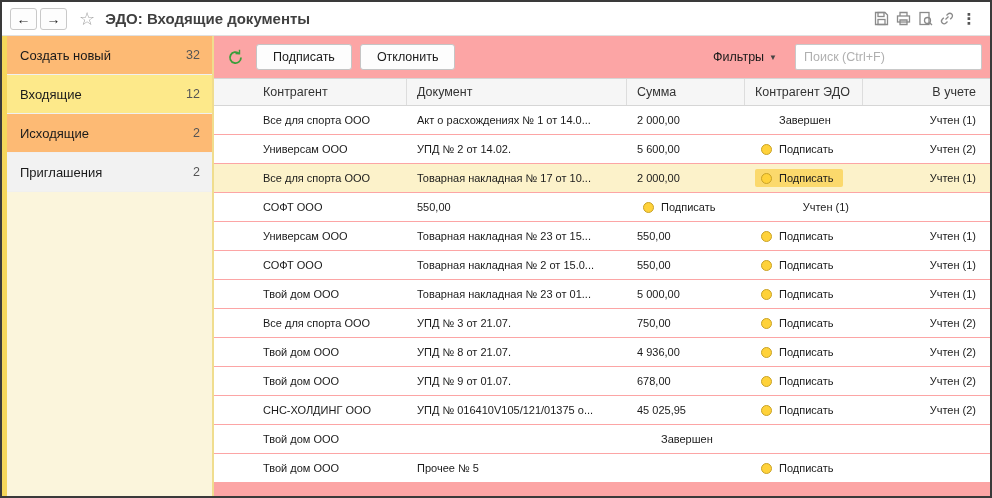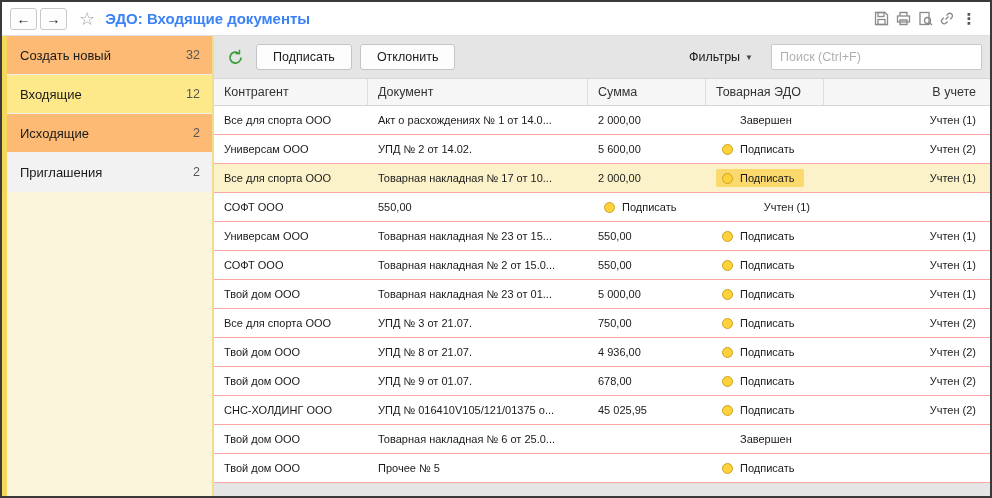--- a/index.html
+++ b/index.html
@@ -4,51 +4,51 @@
 <style>
   * { margin:0; padding:0; box-sizing:border-box; }
   html,body { width:992px; height:498px; font-family:"Liberation Sans","DejaVu Sans",sans-serif; background:#fff; }
   .window { width:992px; height:498px; border:2px solid #3a3a3a; background:#fff; display:flex; flex-direction:column; overflow:hidden; }
 
   
   .titlebar { height:34px; flex:0 0 34px; display:flex; align-items:center; padding:0 10px 0 8px; background:#fff; border-bottom:1px solid #e0e0e0; }
   .nav-btn { width:27px; height:22px; border:1px solid #c9c9c9; background:#fdfdfd; border-radius:3px; font-size:14px; font-weight:bold; color:#222; line-height:20px; text-align:center; cursor:pointer; }
   .nav-btn + .nav-btn { margin-left:3px; }
   .star { font-size:18px; color:#a0a0a0; margin:0 10px 0 12px; cursor:pointer; }
-  .title { font-size:15px; font-weight:bold; color:#3b82f6; white-space:nowrap; }
+  .title { font-size:15px; font-weight:bold; color:#404040; white-space:nowrap; }
   .titlebar .spacer { flex:1; }
   .hicon { width:22px; height:20px; display:flex; align-items:center; justify-content:center; cursor:pointer; color:#8a8a8a; }
   .hicon svg { display:block; }
   .kebab { font-size:15px; color:#555; font-weight:bold; }
 
   
   .body { flex:1; display:flex; min-height:0; }
 
   
   .sidebar { width:212px; flex:0 0 212px; background:#fbf5dc; border-left:5px solid #f5d75b; border-right:2px solid #f0dd8e; display:flex; flex-direction:column; }
   .sb-list { background:#fff; }
   .sb-item { height:39px; display:flex; align-items:center; padding:0 12px 0 13px; font-size:13px; color:#1a1a1a; border-bottom:1px solid #f0f0f0; cursor:pointer; background:#fdba74; }
   .sb-item.selected { background:#fde98a; }
   .sb-item.shaded { background:#f2f2f2; }
   .sb-label { flex:1; white-space:nowrap; overflow:hidden; }
   .sb-count { color:#555; font-size:12.5px; }
 
   
-  .main { flex:1; display:flex; flex-direction:column; background:#e5e5e5; min-width:0; }
+  .main { flex:1; display:flex; flex-direction:column; background:#fca5a5; min-width:0; }
   .toolbar { height:42px; flex:0 0 42px; display:flex; align-items:center; padding:0 8px; }
   .icon-btn { width:26px; height:26px; border:none; background:transparent; display:flex; align-items:center; justify-content:center; cursor:pointer; }
   .tb-btn { height:26px; padding:0 16px; margin-left:8px; border:1px solid #c5c5c5; border-radius:3px; background:#fdfdfd; font-size:12.5px; color:#1a1a1a; cursor:pointer; font-family:inherit; }
   .toolbar .spacer { flex:1; }
   .filters { display:flex; align-items:center; font-size:12.5px; color:#1a1a1a; cursor:pointer; margin-right:18px; }
   .filters .caret { font-size:8px; color:#444; margin-left:5px; }
-  .search { width:211px; height:26px; border:1px solid #c9c9c9; border-radius:2px; padding:0 8px; font-size:12.5px; color:#333; font-family:inherit; }
+  .search { width:187px; height:26px; border:1px solid #c9c9c9; border-radius:2px; padding:0 8px; font-size:12.5px; color:#333; font-family:inherit; }
   .search::placeholder { color:#b0b0b0; }
 
   
-  .grid-cols { display:grid; grid-template-columns:154px 220px 118px 118px 1fr; }
+  .grid-cols { display:grid; grid-template-columns:154px 220px 118px 118px 1fr;padding-left:39px; }
   .thead { height:28px; align-items:center; background:#f6f6f6; border-top:1px solid #d6d6d6; border-bottom:1px solid #d6d6d6; font-size:12.5px; color:#333; }
   .thead .th { padding:0 10px; border-right:1px solid #ddd; height:100%; display:flex; align-items:center; white-space:nowrap; overflow:hidden; }
   .thead .th:last-child { border-right:none; justify-content:flex-end; padding-right:14px; }
   .trow { height:29px; align-items:center; font-size:11px; color:#1a1a1a; border-bottom:1px solid #fca5a5; background:#fff; cursor:pointer; }
   .trow.selected { background:#fcf2ca; }
   .td { padding:0 10px; white-space:nowrap; overflow:hidden; }
   .td.right { text-align:right; padding-right:14px; }
   .status-wrap { display:inline-flex; align-items:center; padding:3px 10px 3px 6px; border-radius:2px; }
   .trow.selected .status-wrap { background:#fbd96c; }
   .dot { width:11px; height:11px; border-radius:50%; background:#ffd23a; border:1px solid #c9a227; margin-right:7px; flex:0 0 11px; }
@@ -141,21 +141,21 @@
           <span>Фильтры</span>
           <span class="caret">▼</span>
         </div>
         <input class="search" type="text" placeholder="Поиск (Ctrl+F)" style="">
       </div>
 
       <div class="thead grid-cols">
         <div class="th">Контрагент</div>
         <div class="th">Документ</div>
         <div class="th">Сумма</div>
-        <div class="th">Товарная ЭДО</div>
+        <div class="th">Контрагент ЭДО</div>
         <div class="th">В учете</div>
       </div>
 
       <div class="tbody-wrap" id="table-body">
   <div class="trow grid-cols">
     <div class="td c-counterparty">Все для спорта ООО</div>
     <div class="td c-document">Акт о расхождениях № 1 от 14.0...</div>
     <div class="td c-sum">2 000,00</div>
     <div class="td c-status">
       <span class="status-wrap">
@@ -290,21 +290,20 @@
       <span class="status-wrap">
         <span class="dot"></span>
         <span class="status-text">Подписать</span>
       </span>
     </div>
     <div class="td right c-accounted">Учтен (2)</div>
   </div>
 
   <div class="trow grid-cols">
     <div class="td c-counterparty">Твой дом ООО</div>
-    <div class="td c-document">Товарная накладная № 6 от 25.0...</div>
     <div class="td c-sum"></div>
     <div class="td c-status">
       <span class="status-wrap">
         <span class="dot hidden"></span>
         <span class="status-text">Завершен</span>
       </span>
     </div>
     <div class="td right c-accounted"></div>
   </div>
 

